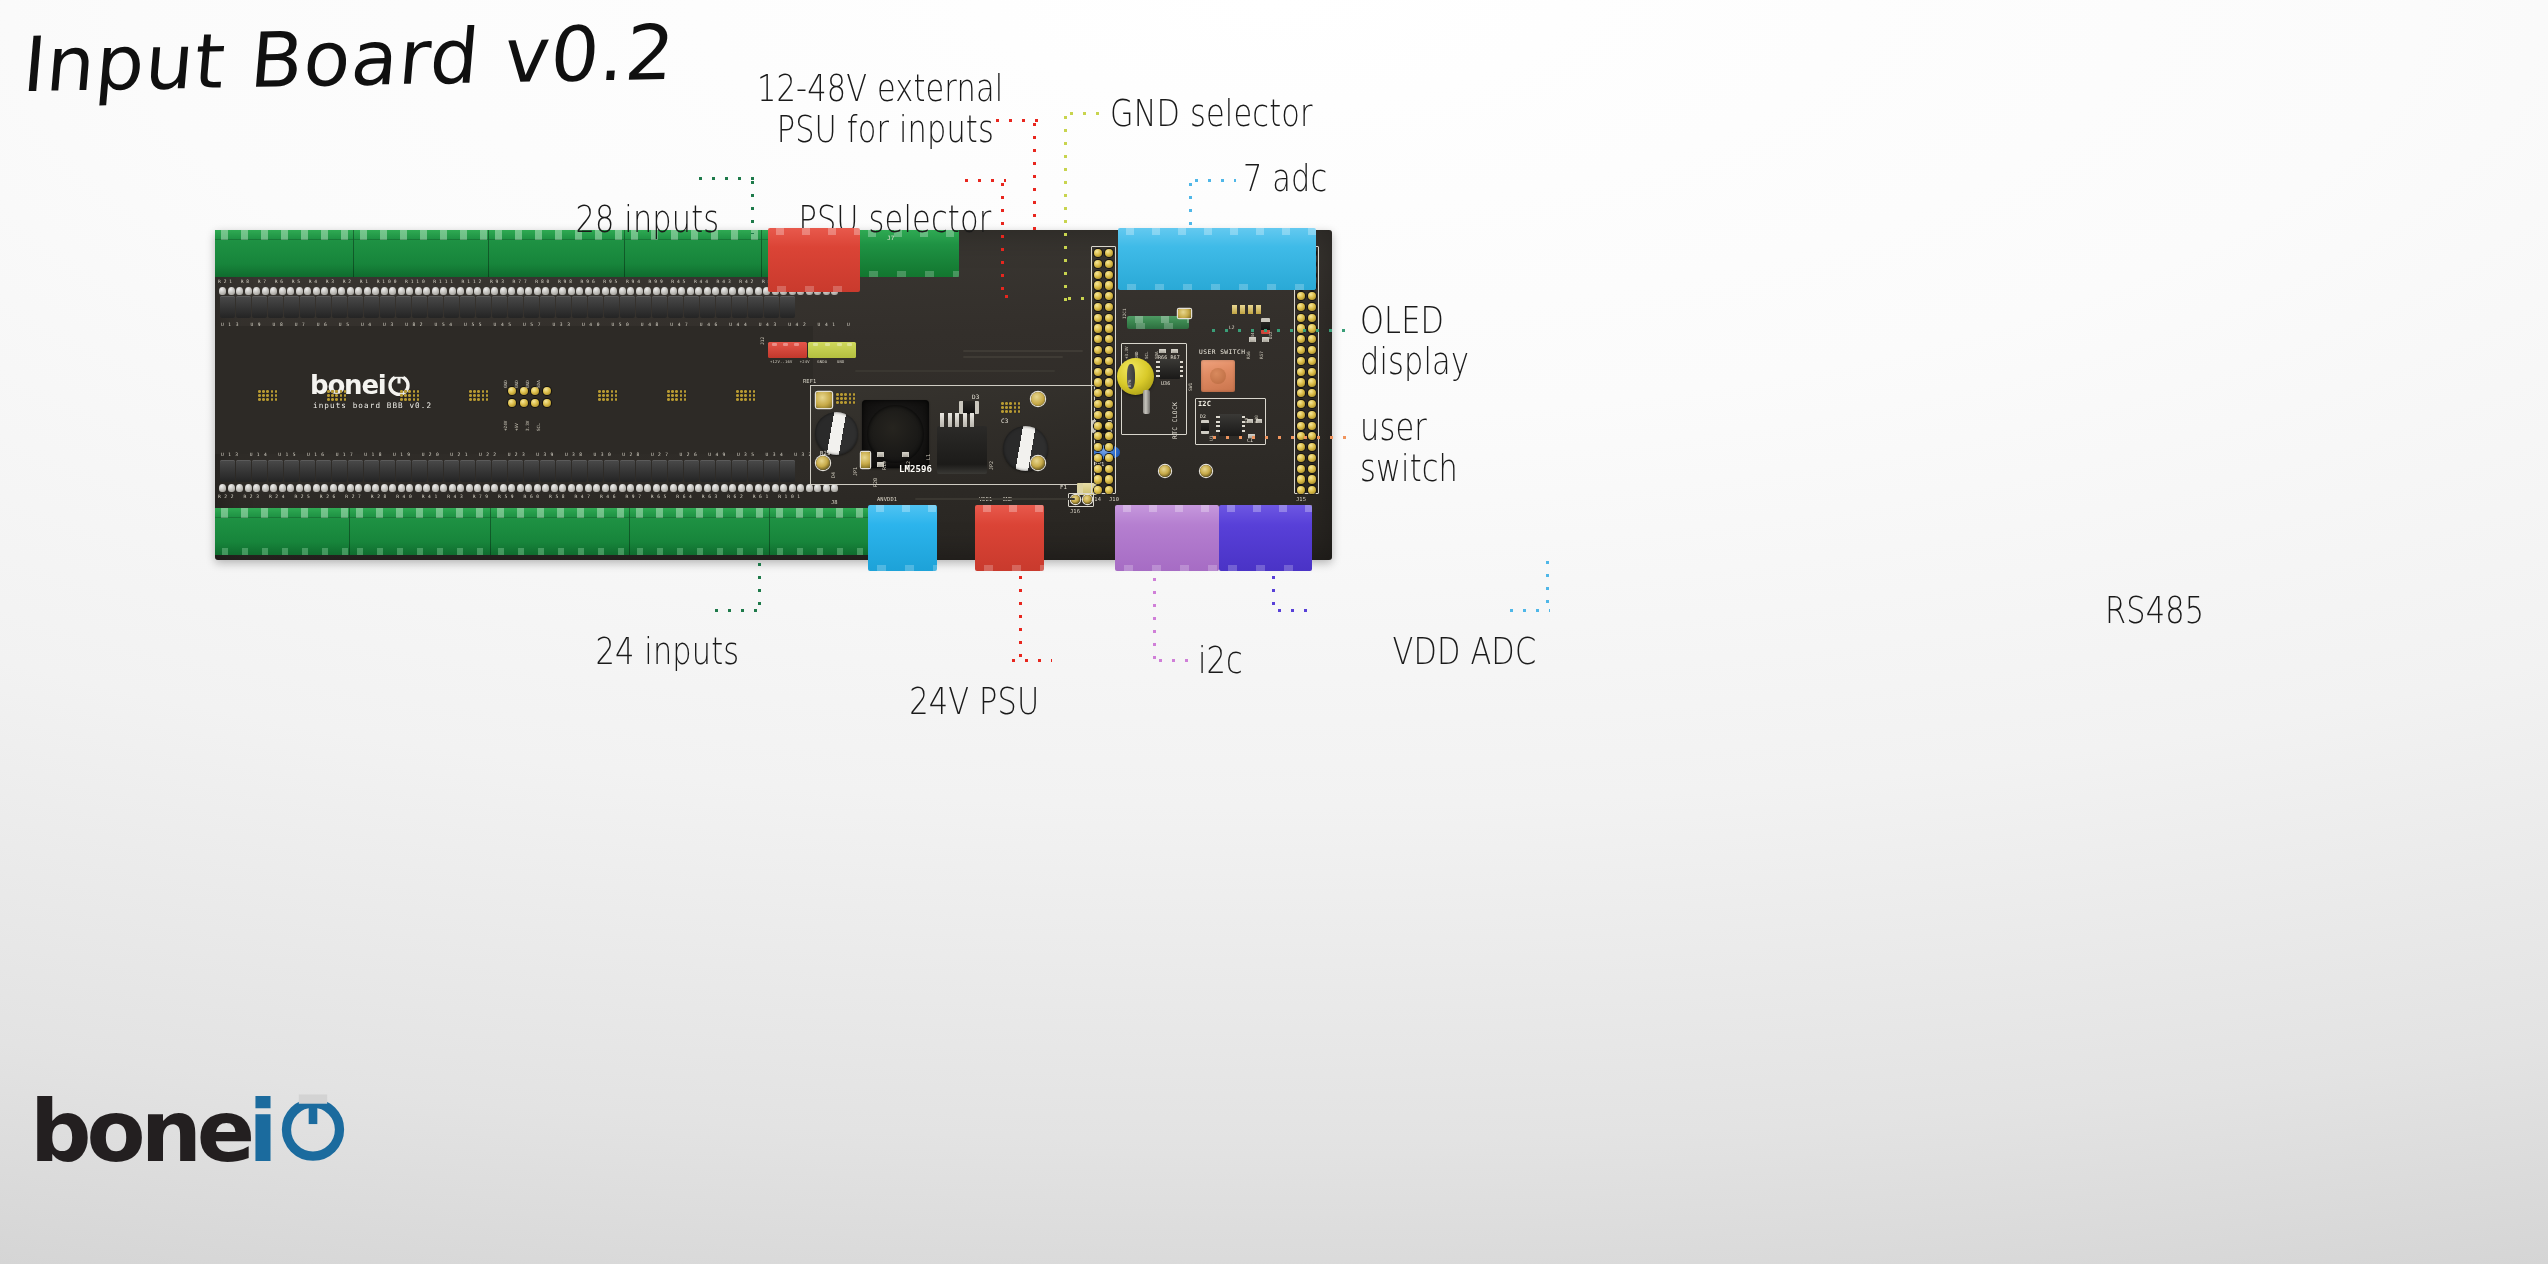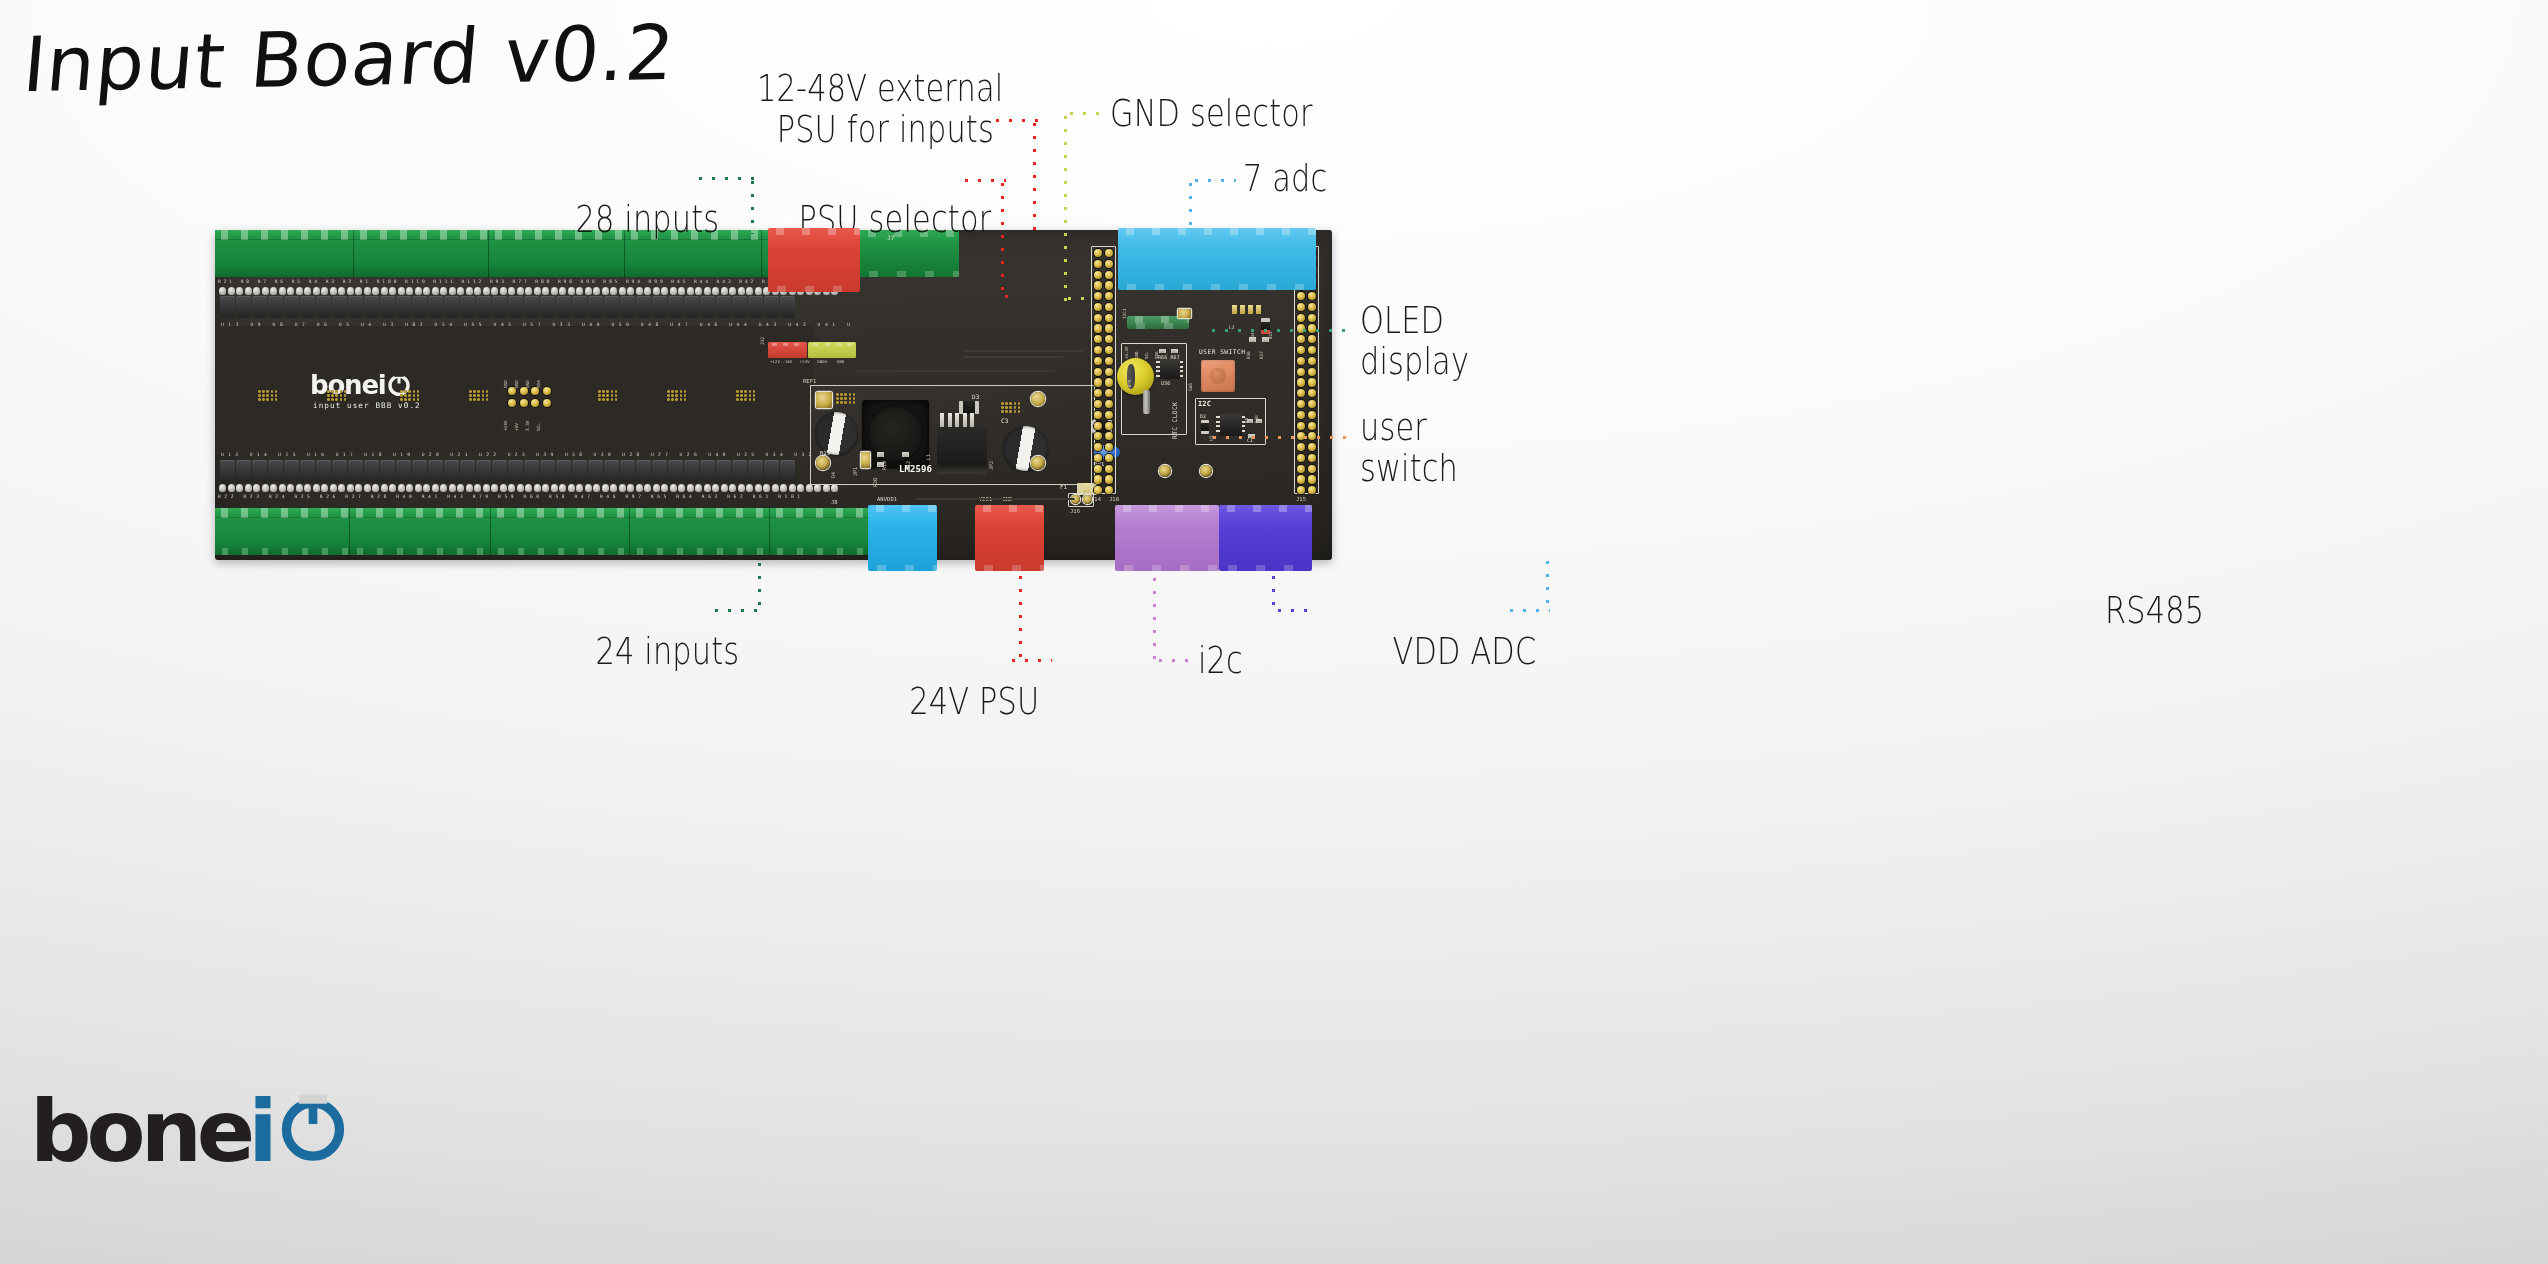--- a/index.html
+++ b/index.html
@@ -514,21 +514,21 @@
         <span class="bl-word">bone</span>
         <span class="bl-word" style="margin-left:0px;">i</span>
         <span class="pwr-glyph" style="margin-left:1px;">
           <svg class="pwr" width="24" height="24" viewBox="0 0 24 24">
             <path d="M12 3.4 A9 9 0 1 0 12 21.4 A9 9 0 0 0 12 3.4 Z" fill="none" stroke="#f4f3ef" stroke-width="3.4"></path>
             <rect x="10.5" y="1.5" width="3" height="9" fill="#f4f3ef"></rect>
             <rect x="7.2" y="0.6" width="9.6" height="3.2" fill="#2e2b27"></rect>
           </svg>
         </span>
       </div>
-      <div class="bl-sub">input user BBB v0.2</div>
+      <div class="bl-sub">inputs board BBB v0.2</div>
     </div>
 
     <div class="viagrid" style="left:43px;top:160px;grid-template-columns:repeat(5,2.6px);grid-template-rows:repeat(3,2.6px);">
       <span class="via"></span>
         <span class="via"></span>
         <span class="via"></span>
         <span class="via"></span>
         <span class="via"></span>
       <span class="via"></span>
         <span class="via"></span>

